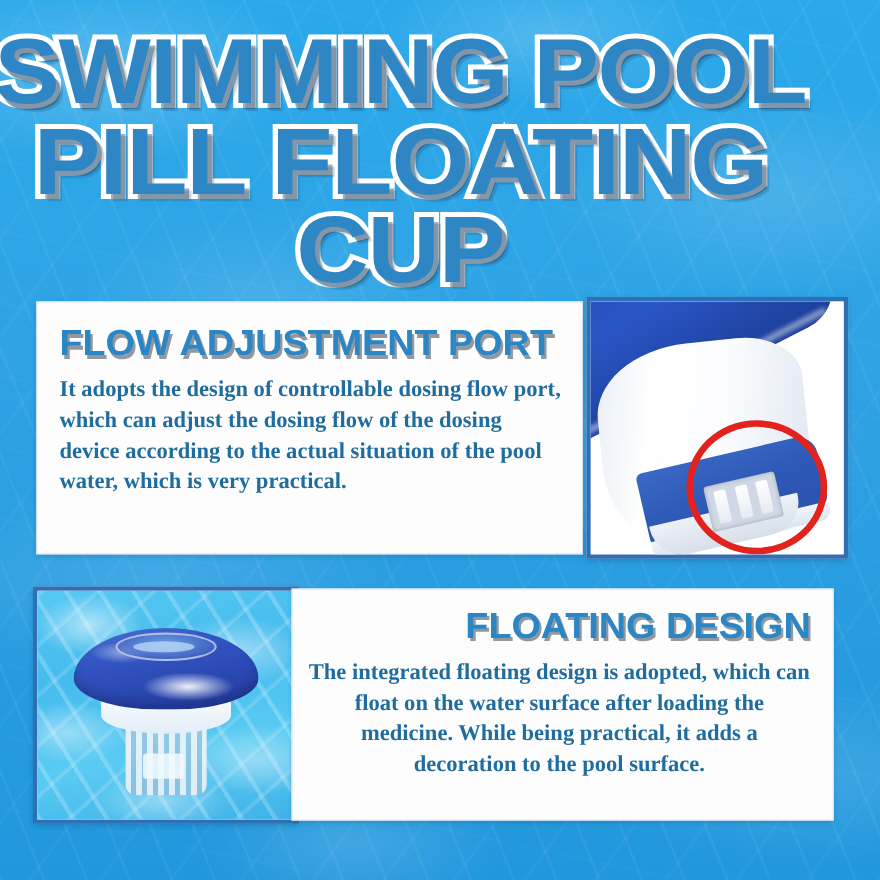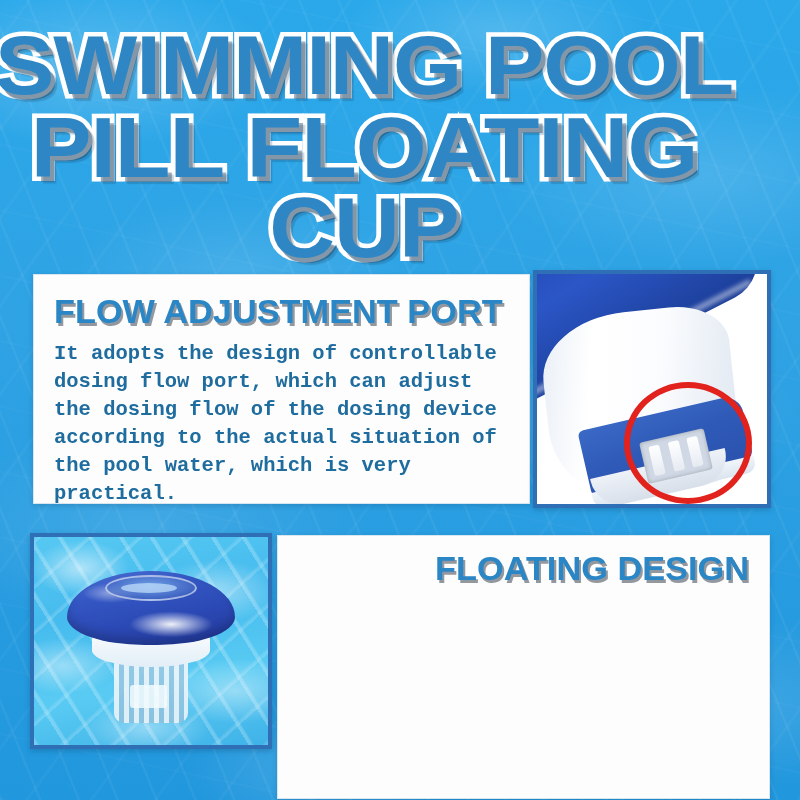--- a/index.html
+++ b/index.html
@@ -89,39 +89,39 @@
     box-shadow: 0 2px 5px rgba(10,50,80,0.25);
     overflow: hidden;
   }
 
   
   .row-one .text-card { left: 33px; top: 4px; width: 497px; height: 230px; }
   .row-one .photo-card { left: 533px; top: 0px; width: 238px; height: 238px; }
 
   
   .row-two .photo-card { left: 30px; top: 0px; width: 242px; height: 216px; }
-  .row-two .text-card  { left: 277px; top: 2px; width: 493px; height: 264px; }
+  .row-two .text-card  { left: 265px; top: 2px; width: 493px; height: 211px; }
 
   
   .card-head {
     font-family: "Liberation Sans Narrow", "Liberation Sans", sans-serif;
     font-weight: 700;
     font-size: 33px;
     letter-spacing: 0px;
     color: #2b86c6;
     transform: scaleX(1.04);
     transform-origin: left center;
     text-shadow: 2px 3px 0 rgba(60,70,80,0.55);
     white-space: nowrap;
   }
   .head-left  { text-align: left; transform-origin: left center; }
   .head-right { text-align: right; transform-origin: right center; }
 
   .card-body {
-    font-family: Liberation Mono, monospace;
+    font-family: Liberation Serif, serif;
     font-weight: 700;
     font-size: 20.5px;
     line-height: 1.37;
     color: #1f6c9e;
   }
   .body-left   { text-align: left; }
   .body-center { text-align: center; }
 
   .pad-one { padding: 18px 14px 0 20px; }
   .pad-two { padding: 14px 20px 0 14px; }
@@ -342,17 +342,18 @@
           <div class="float-white"></div>
           <div class="float-dome"></div>
           <div class="float-lid"></div>
         </div>
         <span class="sr">Blue floating chlorine dispenser resting on pool water surface</span>
       </div>
     </div>
 
     <div class="text-card pad-two">
       <div class="card-head head-right">FLOATING DESIGN</div>
+      <div class="card-body body-center">The integrated floating design is adopted, which can float on the water surface after loading the medicine. While being practical, it adds a decoration to the pool surface.</div>
     </div>
 
   </div>
 
 </div>
 
 </body></html>

